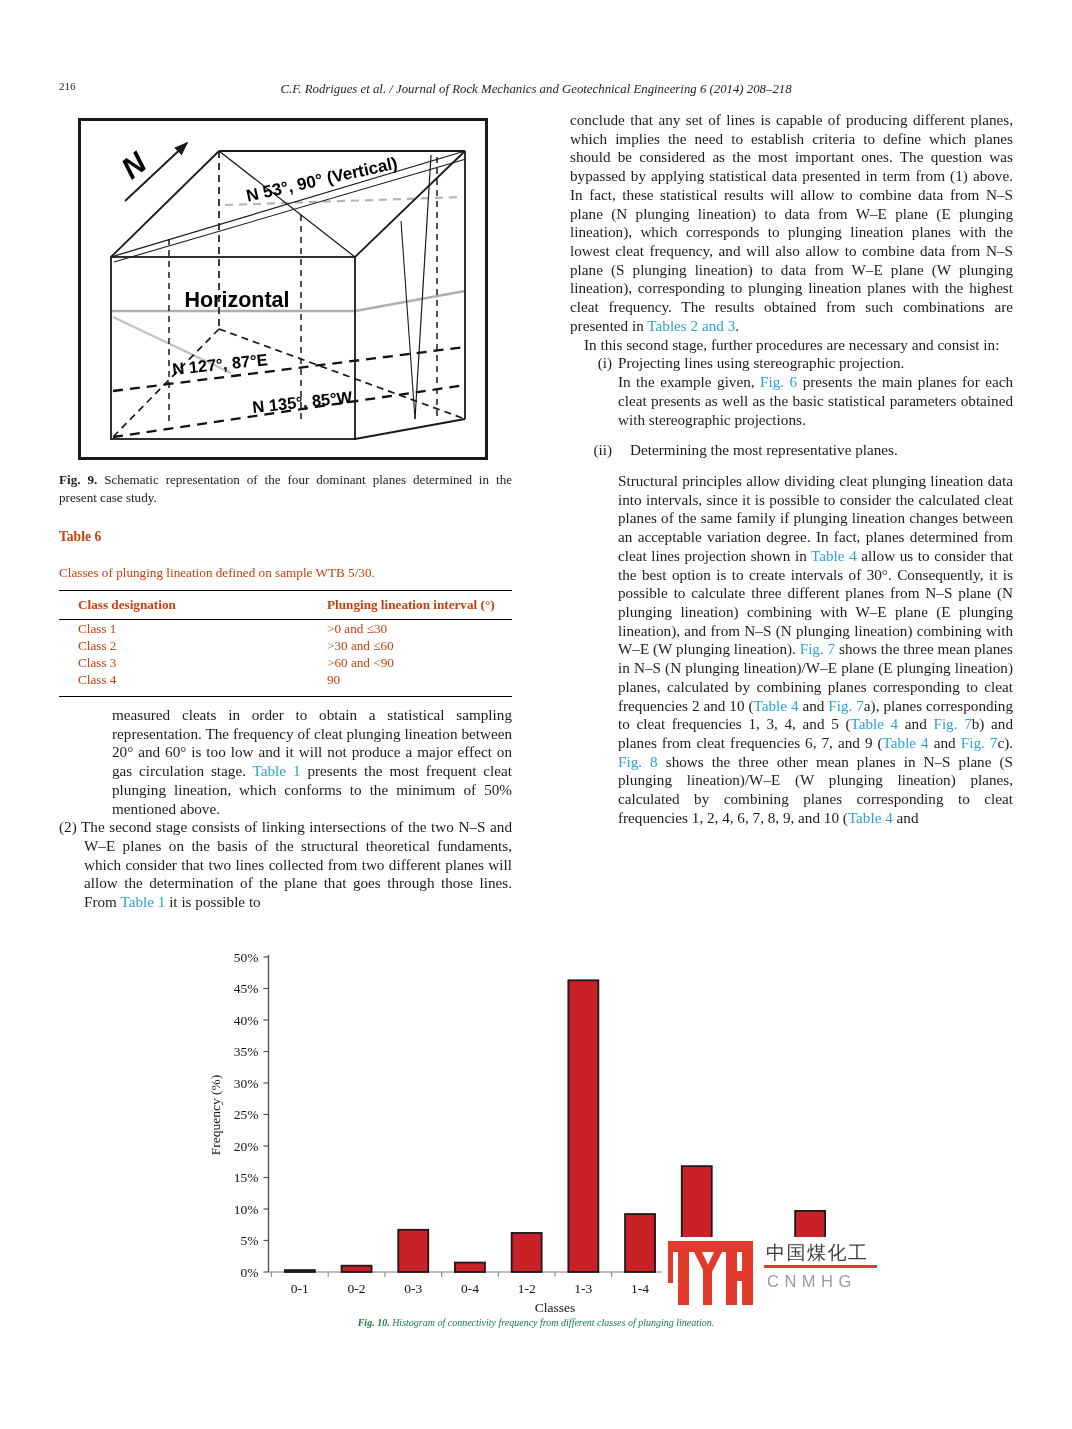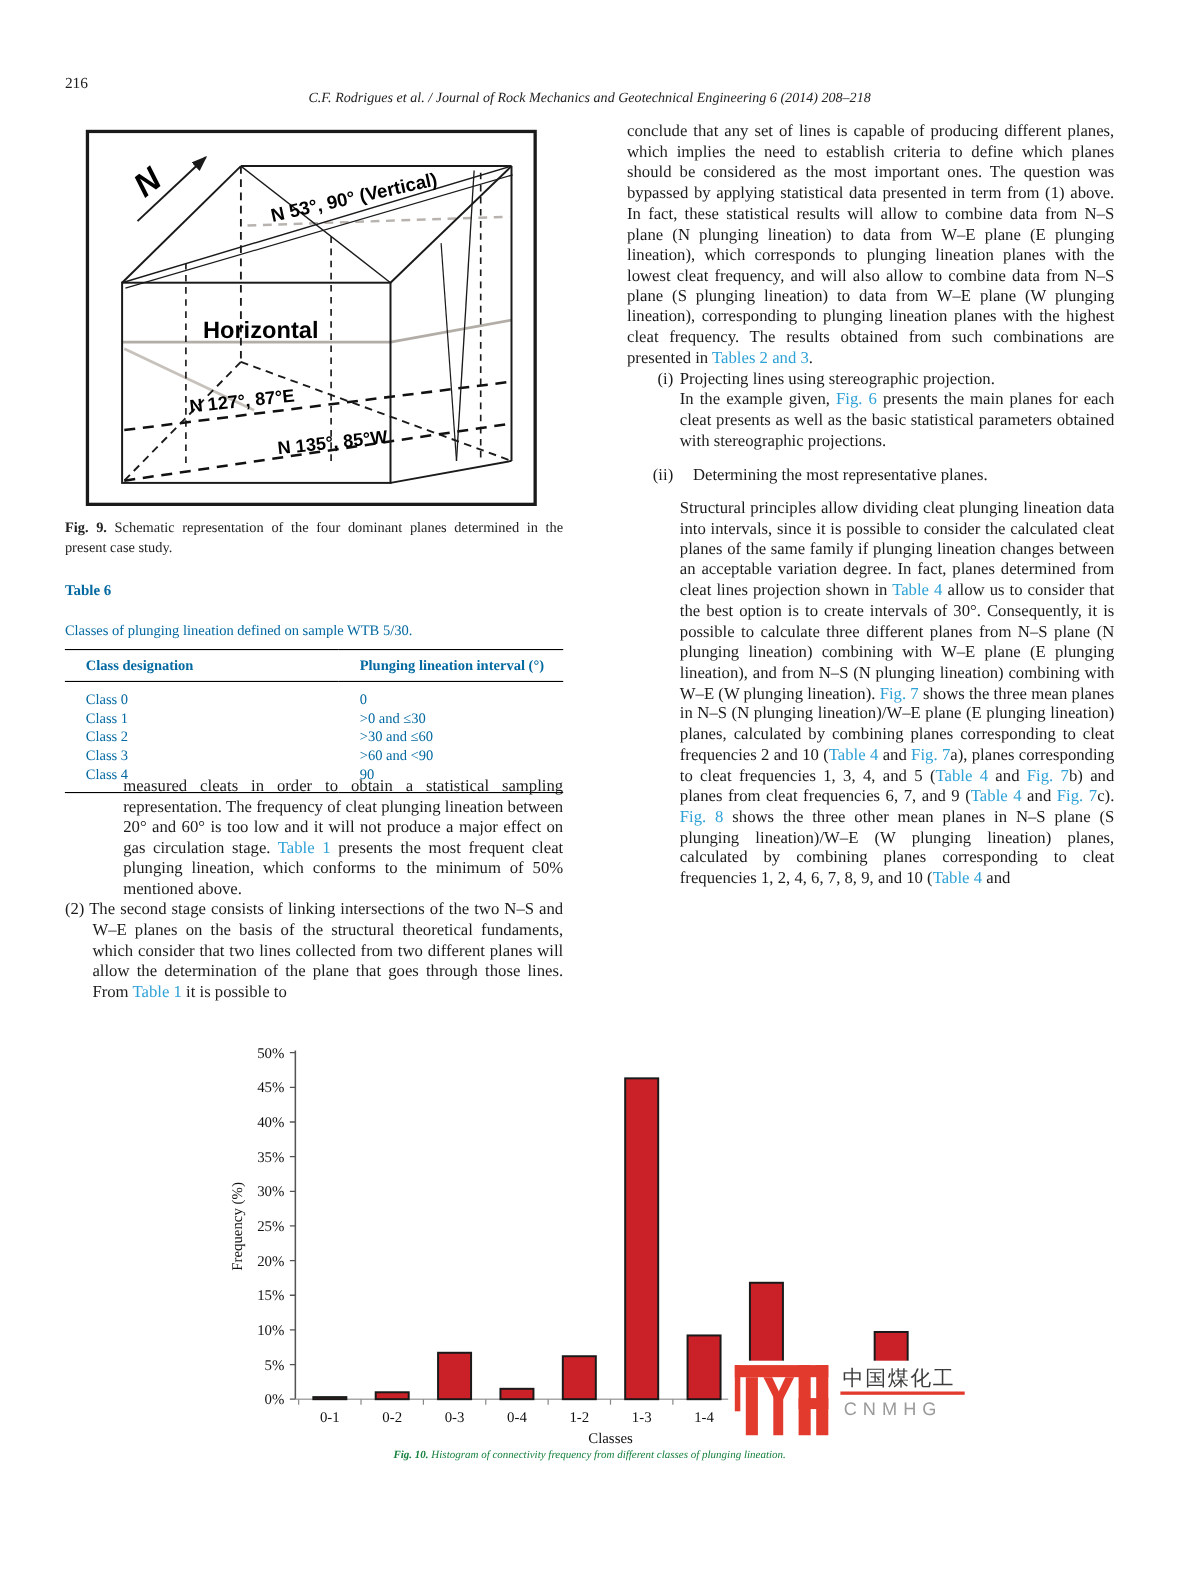--- a/index.html
+++ b/index.html
@@ -3,29 +3,29 @@
 <meta charset="utf-8">
 <style>
   html,body{margin:0;padding:0;}
   body{
     width:1072px;height:1429px;position:relative;background:#ffffff;
     font-family:"Liberation Serif", serif;color:#1c1c1c;overflow:hidden;
     -webkit-font-smoothing:antialiased;
   }
   .abs{position:absolute;}
   
-  .pagenum{left:59px;top:69px;font-size:14px;}
+  .pagenum{left:59px;top:80px;font-size:11px;}
   .runhead{left:59px;top:82px;width:954px;text-align:center;font-style:italic;font-size:12.8px;color:#222;}
   
   .fig9{left:78px;top:118px;width:410px;height:342px;border:3px solid #1a1a1a;box-sizing:border-box;background:#fff;}
   .fig9 svg{display:block;}
   .fig9caption{left:59px;top:471px;width:453px;font-size:13.1px;line-height:18px;text-align:justify;color:#222;}
   .capb{font-weight:bold;}
   
-  .t6{left:59px;top:529px;width:453px;font-size:13.2px;color:#0369a1;}
+  .t6{left:59px;top:529px;width:453px;font-size:13.2px;color:#c2410c;}
   .t6 .ttl{font-weight:bold;font-size:13.6px;}
   .t6 .cap{margin-top:20px;}
   .t6 table{border-collapse:collapse;width:453px;margin-top:9px;font-size:13.2px;}
   .t6 th{font-weight:bold;text-align:left;border-top:1.5px solid #000;border-bottom:1.5px solid #000;padding:6px 0 6px 19px;}
   .t6 td{padding:0 0 0 19px;line-height:17px;}
   .t6 tr.first td{padding-top:7px;}
   .t6 tr.last td{padding-bottom:8px;border-bottom:1.5px solid #000;}
   
   .bodytext{font-size:15.2px;line-height:18.72px;text-align:justify;color:#1c1c1c;}
   .leftcol{left:59px;top:706px;width:453px;}
@@ -114,24 +114,20 @@
         <col style="width:249px">
         <col>
       </colgroup>
     <thead>
       <tr>
         <th>Class designation</th>
         <th>Plunging lineation interval (°)</th>
       </tr>
     </thead>
     <tbody>
-      <tr class="first">
-        <td>Class 0</td>
-        <td>0</td>
-      </tr>
       <tr>
         <td>Class 1</td>
         <td>&gt;0 and ≤30</td>
       </tr>
       <tr>
         <td>Class 2</td>
         <td>&gt;30 and ≤60</td>
       </tr>
       <tr>
         <td>Class 3</td>
@@ -145,20 +141,21 @@
   </table>
 </div>
 
 <div class="abs leftcol bodytext">
   <p class="ind53" style="margin:0"><span>measured cleats in order to obtain a statistical sampling representation. The frequency of cleat plunging lineation between 20° and 60° is too low and it will not produce a major effect on gas circulation stage. </span><span class="lnk">Table 1</span><span> presents the most frequent cleat plunging lineation, which conforms to the minimum of 50% mentioned above.</span></p>
   <p class="hang2" style="margin:0"><span>(2) </span><span>The second stage consists of linking intersections of the two N–S and W–E planes on the basis of the structural theoretical fundaments, which consider that two lines collected from two different planes will allow the determination of the plane that goes through those lines. From </span><span class="lnk">Table 1</span><span> it is possible to</span></p>
 </div>
 
 <div class="abs rightcol bodytext">
   <p style="margin:0"><span>conclude that any set of lines is capable of producing different planes, which implies the need to establish criteria to define which planes should be considered as the most important ones. The question was bypassed by applying statistical data presented in term from (1) above. In fact, these statistical results will allow to combine data from N–S plane (N plunging lineation) to data from W–E plane (E plunging lineation), which corresponds to plunging lineation planes with the lowest cleat frequency, and will also allow to combine data from N–S plane (S plunging lineation) to data from W–E plane (W plunging lineation), corresponding to plunging lineation planes with the highest cleat frequency. The results obtained from such combinations are presented in </span><span class="lnk">Tables 2 and 3</span><span>.</span></p>
+  <p class="p-indent" style="margin:0">In this second stage, further procedures are necessary and consist in:</p>
   <div class="li">
     <span class="limark">(i)</span>
     <p class="noj" style="margin:0">Projecting lines using stereographic projection.</p>
     <p style="margin:0"><span>In the example given, </span><span class="lnk">Fig. 6</span><span> presents the main planes for each cleat presents as well as the basic statistical parameters obtained with stereographic projections.</span></p>
   </div>
   <div class="li">
     <span class="limark">(ii)</span>
     <p class="noj" style="margin:12px">Determining the most representative planes.</p>
     <p style="margin:0"><span>Structural principles allow dividing cleat plunging lineation data into intervals, since it is possible to consider the calculated cleat planes of the same family if plunging lineation changes between an acceptable variation degree. In fact, planes determined from cleat lines projection shown in </span><span class="lnk">Table 4</span><span> allow us to consider that the best option is to create intervals of 30°. Consequently, it is possible to calculate three different planes from N–S plane (N plunging lineation) combining with W–E plane (E plunging lineation), and from N–S (N plunging lineation) combining with W–E (W plunging lineation). </span><span class="lnk">Fig. 7</span><span> shows the three mean planes in N–S (N plunging lineation)/W–E plane (E plunging lineation) planes, calculated by combining planes corresponding to cleat frequencies 2 and 10 (</span><span class="lnk">Table 4</span><span> and </span><span class="lnk">Fig. 7</span><span>a), planes corresponding to cleat frequencies 1, 3, 4, and 5 (</span><span class="lnk">Table 4</span><span> and </span><span class="lnk">Fig. 7</span><span>b) and planes from cleat frequencies 6, 7, and 9 (</span><span class="lnk">Table 4</span><span> and </span><span class="lnk">Fig. 7</span><span>c). </span><span class="lnk">Fig. 8</span><span> shows the three other mean planes in N–S plane (S plunging lineation)/W–E (W plunging lineation) planes, calculated by combining planes corresponding to cleat frequencies 1, 2, 4, 6, 7, 8, 9, and 10 (</span><span class="lnk">Table 4</span><span> and</span></p>
   </div>

